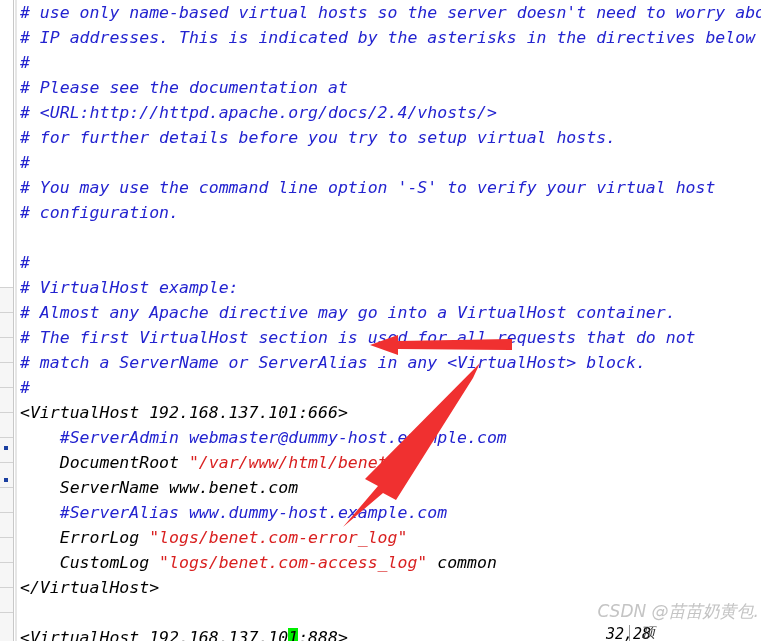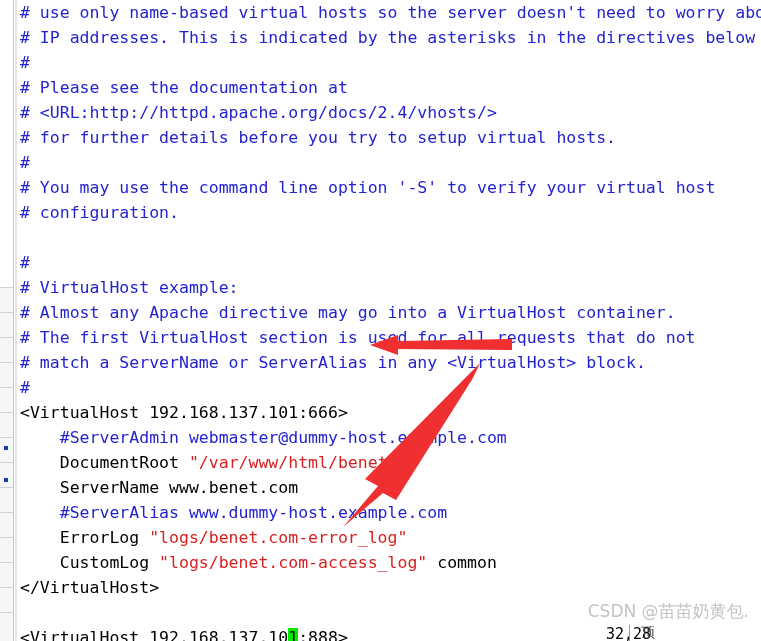--- a/index.html
+++ b/index.html
@@ -14,20 +14,21 @@
     overflow: hidden;
     font-family: "DejaVu Sans Mono", "Liberation Mono", monospace;
   }
 
   #editor {
     position: relative;
     width: 761px;
     height: 641px;
     background: #ffffff;
     overflow: hidden;
+    font-style: italic;
   }
 
   
   .gutter {
     position: absolute;
     left: 0;
     top: 0;
     width: 14px;
     height: 641px;
     background: #ffffff;
@@ -86,21 +87,21 @@
   .arrows {
     position: absolute;
     left: 0; top: 0;
     width: 761px; height: 641px;
     pointer-events: none;
   }
 
   
   .watermark {
     position: absolute;
-    right: 12px;
+    right: 2px;
     bottom: 18px;
     color: #c4c4c4;
     font-family: "DejaVu Sans", "Liberation Sans", sans-serif;
     font-size: 17px;
     white-space: nowrap;
   }
   .statusbar {
     position: absolute;
     left: 0;
     bottom: 0;

